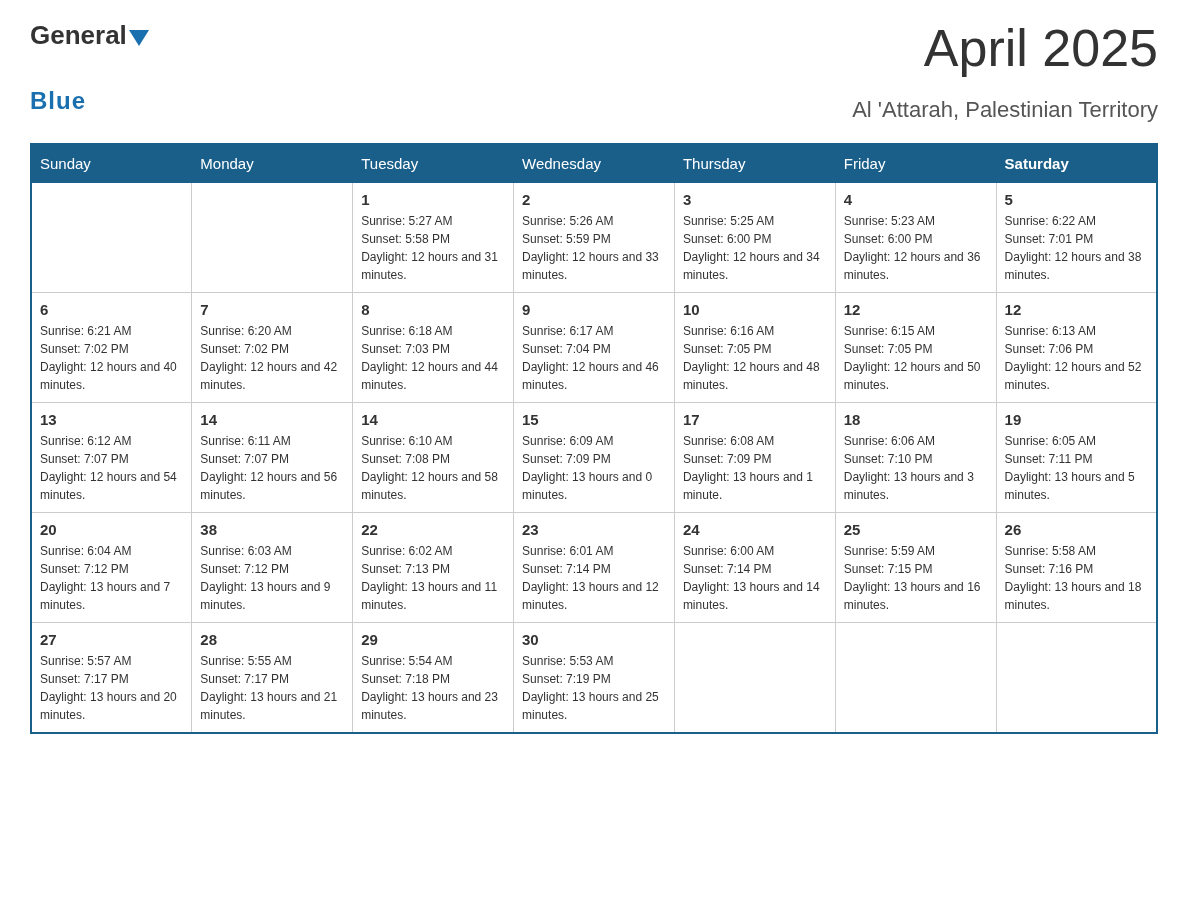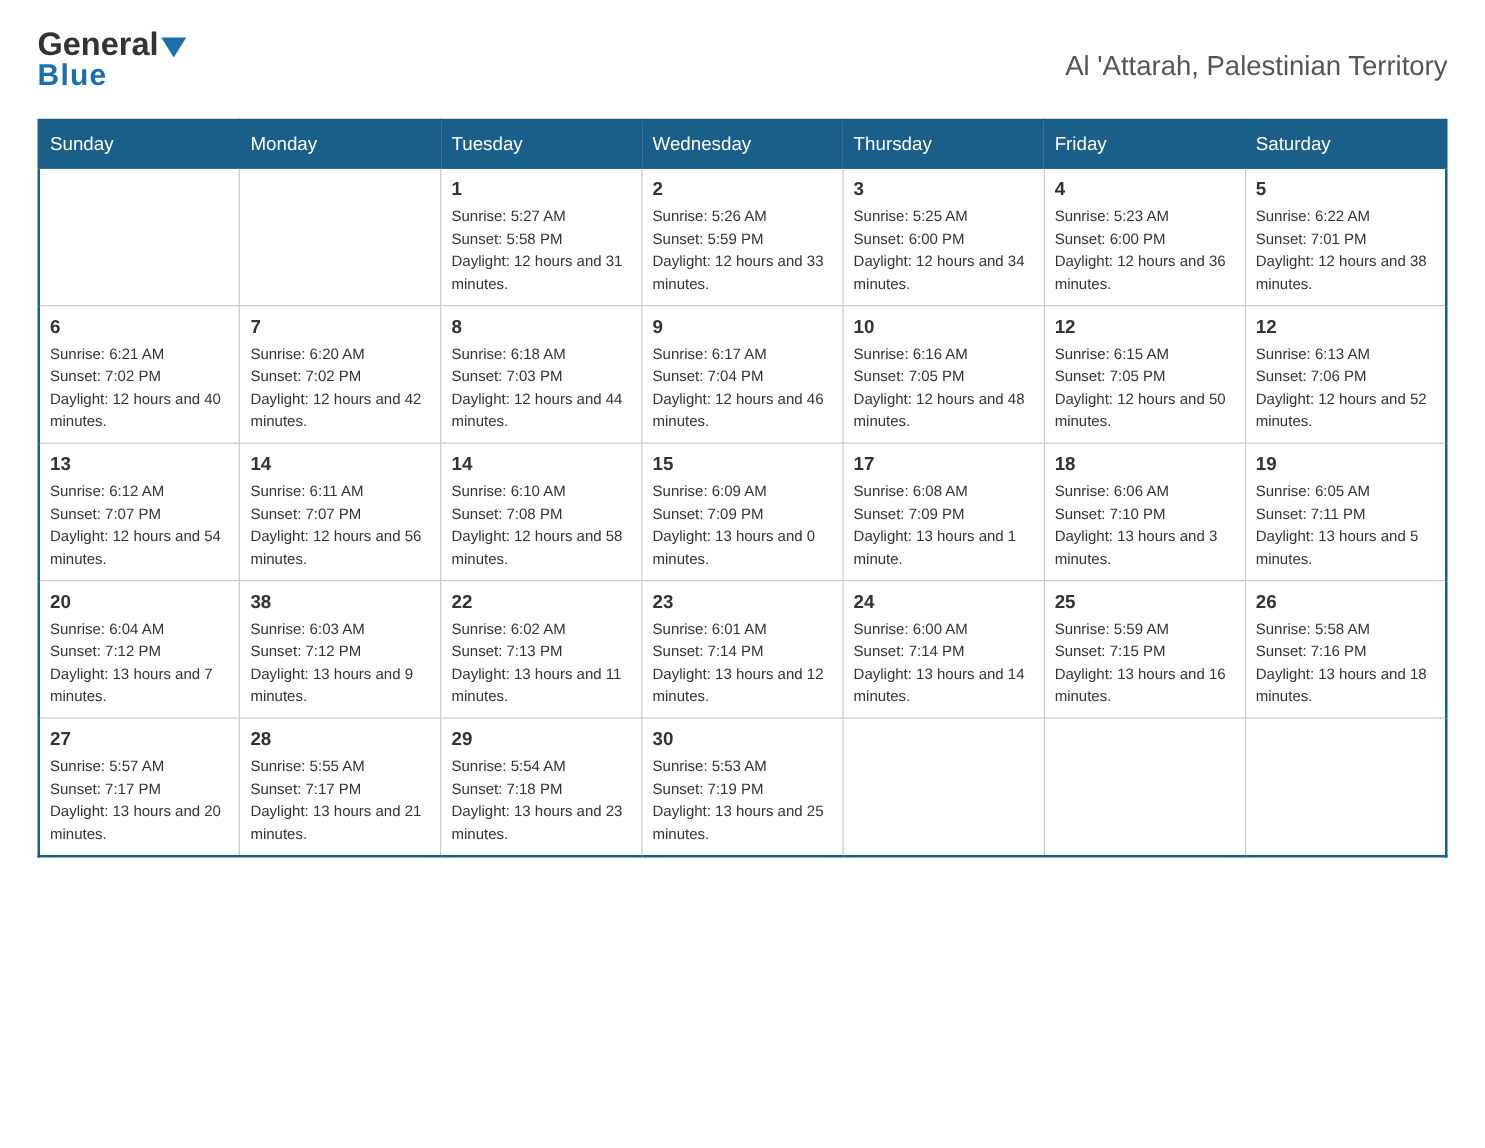--- a/index.html
+++ b/index.html
@@ -14,20 +14,21 @@
     .header {
       display: flex;
       justify-content: space-between;
       align-items: flex-start;
       margin-bottom: 20px;
     }
     .logo {
       display: flex;
       flex-direction: column;
       align-items: flex-start;
+      gap: 40px;
     }
     .logo-text {
       display: flex;
       align-items: center;
       font-size: 26px;
       font-weight: bold;
       color: #333;
     }
     .logo-general { color: #333; }
     .logo-triangle {
@@ -102,38 +103,40 @@
       border-left: 2px solid #1a5f8a;
     }
     tbody tr td:last-child {
       border-right: 2px solid #1a5f8a;
     }
     thead tr th:first-child {
       border-left: 2px solid #1a5f8a;
     }
     thead tr th:last-child {
       border-right: 2px solid #1a5f8a;
+      font-weight: bold;
     }
     thead tr {
       border-top: 2px solid #1a5f8a;
     }
     .empty { background: #fff; }
   </style>
 </head>
 <body>
 
 <div class="header">
   <div class="logo">
     <div class="logo-text">
       <span class="logo-general">General</span>
       <span class="logo-triangle"></span>
     </div>
     <div class="logo-underline">Blue</div>
   </div>
   <div class="title-block">
+    <div class="month-title">April 2025</div>
     <div class="location-title">Al 'Attarah, Palestinian Territory</div>
   </div>
 </div>
 
 <table>
   <thead>
     <tr>
 
     <th>Sunday</th>
         <th>Monday</th>

